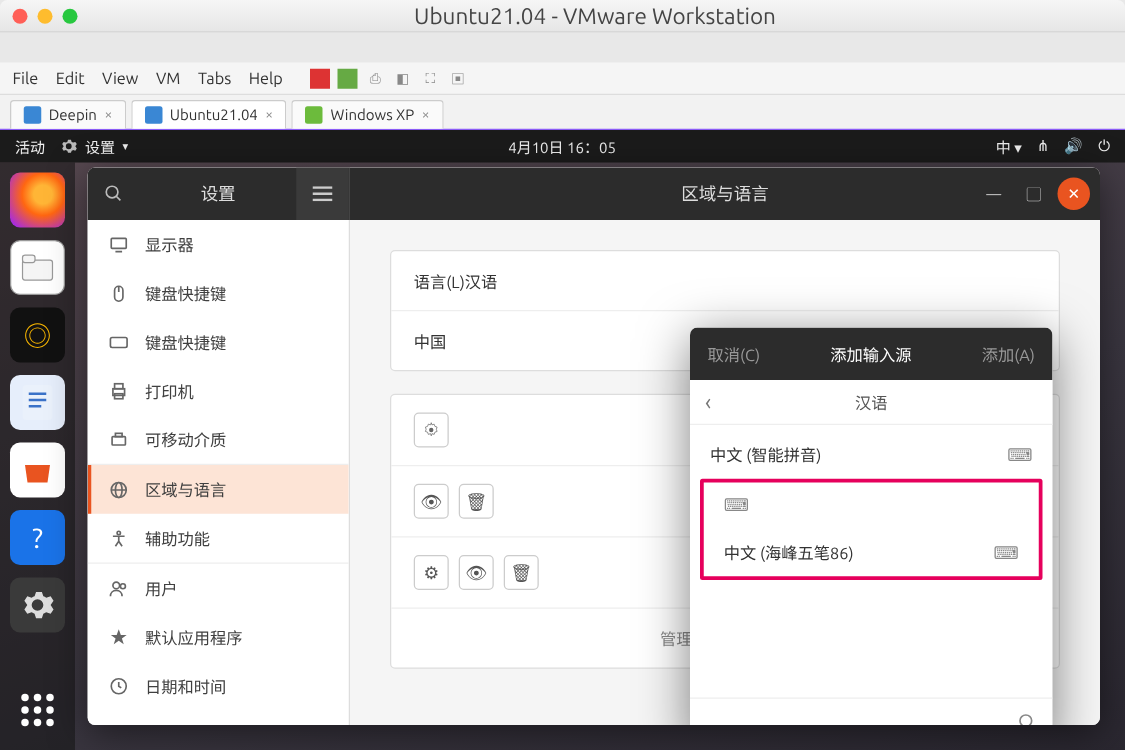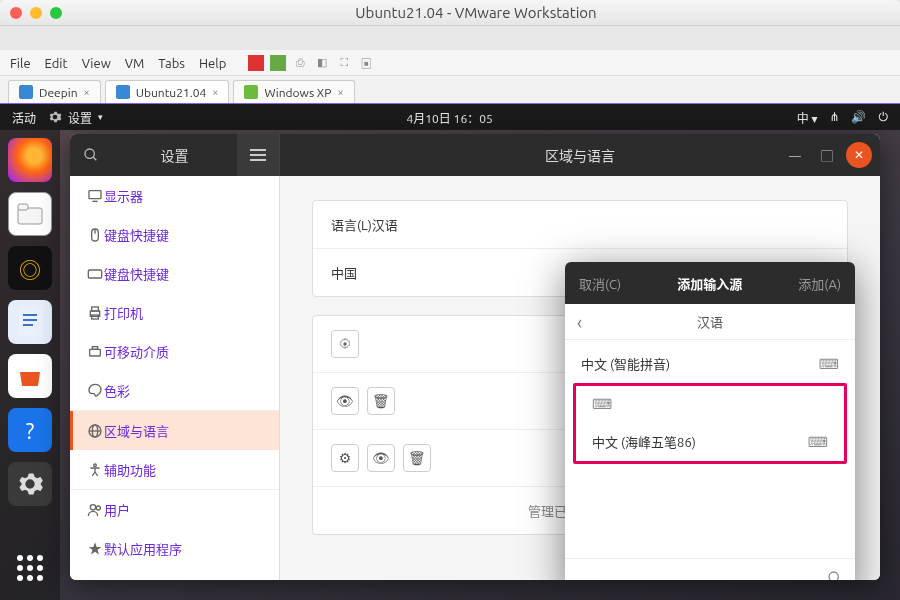--- a/index.html
+++ b/index.html
@@ -3,21 +3,21 @@
 <meta charset="utf-8">
 <style>
   * { box-sizing: border-box; margin: 0; padding: 0; font-family: "Ubuntu", "Noto Sans CJK SC", sans-serif; }
   body { background: #e8e8e8; width: 900px; height: 600px; overflow: hidden; position: relative; }
 
   
   .mac-titlebar { height: 26px; background: linear-gradient(#f6f6f6,#e6e6e6); display:flex; align-items:center; padding:0 10px; border-bottom:1px solid #ccc; border-radius:6px 6px 0 0; }
   .traffic { display:flex; gap:8px; }
   .dot { width:12px; height:12px; border-radius:50%; }
   .dot.red{background:#ff5f57;} .dot.yellow{background:#febc2e;} .dot.green{background:#28c840;}
-  .mac-title { flex:1; text-align:center; font-size:15px; color:#444; }
+  .mac-title { flex:1; text-align:center; font-size:18px; color:#444; }
 
   
   .vm-menubar { height:26px; background:#f5f5f5; display:flex; align-items:center; padding:0 10px; gap:14px; font-size:13px; color:#333; border-bottom:1px solid #ddd;margin-top:24px;}
   .vm-toolbar-icons{display:flex; gap:6px; margin-left:8px;}
   .vm-ico{width:16px;height:16px;display:inline-flex;align-items:center;justify-content:center;font-size:11px;}
 
   
   .vm-tabs { height:28px; background:#f2f2f2; border-bottom:1px solid #8b5cf6; display:flex; align-items:flex-end; padding:0 8px; gap:4px;}
   .vm-tab { background:#fafafa; border:1px solid #ccc; border-bottom:none; padding:4px 10px; font-size:12px; color:#333; display:flex; align-items:center; gap:6px; border-radius:3px 3px 0 0;}
   .vm-tab.active{background:#fff;}
@@ -55,37 +55,37 @@
   .sh-left .search{width:42px;height:42px;display:flex;align-items:center;justify-content:center;color:#bbb;}
   .sh-left .title{flex:1;text-align:center;font-size:14px;}
   .sh-left .burger{width:42px;height:42px;display:flex;align-items:center;justify-content:center;background:#3a3a3a;}
   .sh-right{flex:1;display:flex;align-items:center;justify-content:center;position:relative;font-size:14px;}
   .sh-ctrls{position:absolute;right:8px;display:flex;gap:6px;align-items:center;}
   .sh-btn{width:26px;height:26px;border-radius:50%;display:flex;align-items:center;justify-content:center;color:#ccc;font-size:12px;}
   .sh-btn.close{background:#e95420;color:#fff;}
 
   .settings-body{flex:1;display:flex;overflow:hidden;}
   .side{width:210px;background:#fff;border-right:1px solid #ddd;overflow-y:auto;}
-  .side-item{display:flex;align-items:center;padding:10px 16px;font-size:13px;color:#6d28d9;}
+  .side-item{display:flex;align-items:center;gap:12px;padding:10px 16px;font-size:13px;color:#404040;}
   .side-item.active{background:#fde4d6;border-left:3px solid #e95420;padding-left:13px;}
   .side-ico{width:18px;height:18px;color:#666;display:flex;align-items:center;justify-content:center;}
   .sep{height:1px;background:#eee;margin:0;}
 
   .content{flex:1;background:#f5f5f5;padding:24px 32px;position:relative;overflow:hidden;}
   .card{background:#fff;border:1px solid #ddd;border-radius:4px;}
   .row{display:flex;align-items:center;padding:14px 18px;font-size:13px;color:#333;}
   .row+.row{border-top:1px solid #eee;}
   .icon-btn{width:28px;height:28px;border:1px solid #ccc;border-radius:4px;background:#fff;display:inline-flex;align-items:center;justify-content:center;color:#555;font-size:14px;}
   .btn-group{display:flex;gap:8px;}
 
   
-  .dialog{position:absolute;left:285px;top:86px;width:290px;background:#fff;border-radius:6px;box-shadow:0 8px 40px rgba(0,0,0,0.5);overflow:hidden;}
+  .dialog{position:absolute;left:272px;top:86px;width:290px;background:#fff;border-radius:6px;box-shadow:0 8px 40px rgba(0,0,0,0.5);overflow:hidden;}
   .dialog-hdr{height:42px;background:#2c2c2c;color:#ccc;display:flex;align-items:center;justify-content:space-between;padding:0 14px;font-size:13px;}
   .dialog-hdr .btn{color:#999;}
-  .dialog-hdr .title{color:#fff;font-weight:700;}
+  .dialog-hdr .title{color:#fff;font-weight:400;}
   .dialog-sub{height:36px;background:#fff;border-bottom:1px solid #eee;display:flex;align-items:center;justify-content:center;position:relative;font-size:13px;color:#555;}
   .dialog-sub .back{position:absolute;left:12px;color:#777;font-size:18px;}
   .dialog-list{padding:4px 0;}
   .src-item{display:flex;align-items:center;justify-content:space-between;padding:10px 16px;font-size:13px;color:#333;}
   .src-item .kb{color:#888;font-size:14px;}
   .highlight-box{border:3px solid #e6005c;margin:0 8px;border-radius:2px;}
   .dialog-search{height:38px;border-top:1px solid #eee;display:flex;align-items:center;justify-content:flex-end;padding:0 12px;color:#888;}
   .cursor{display:inline-block;margin-left:4px;}
 
   
@@ -277,28 +277,20 @@
           </div>
           <div class="side-item">
             <span class="side-ico">
               <svg width="16" height="16" viewBox="0 0 24 24" fill="none" stroke="currentColor" stroke-width="2">
                 <rect x="4" y="8" width="16" height="10" rx="1"></rect>
                 <rect x="8" y="4" width="8" height="4"></rect>
               </svg>
             </span>
             <span>可移动介质</span>
           </div>
-          <div class="side-item">
-            <span class="side-ico">
-              <svg width="16" height="16" viewBox="0 0 24 24" fill="none" stroke="currentColor" stroke-width="2">
-                <path d="M12 2C7 2 3 6 3 11c0 3 2 5 5 5h2a2 2 0 012 2c0 2 2 2 3 1 3-2 6-6 6-10 0-4-4-7-9-7z"></path>
-              </svg>
-            </span>
-            <span>色彩</span>
-          </div>
           <div class="sep"></div>
           <div class="side-item active">
             <span class="side-ico">
               <svg width="16" height="16" viewBox="0 0 24 24" fill="none" stroke="currentColor" stroke-width="2">
                 <circle cx="12" cy="12" r="9"></circle>
                 <ellipse cx="12" cy="12" rx="4" ry="9"></ellipse>
                 <line x1="3" y1="12" x2="21" y2="12"></line>
               </svg>
             </span>
             <span>区域与语言</span>

